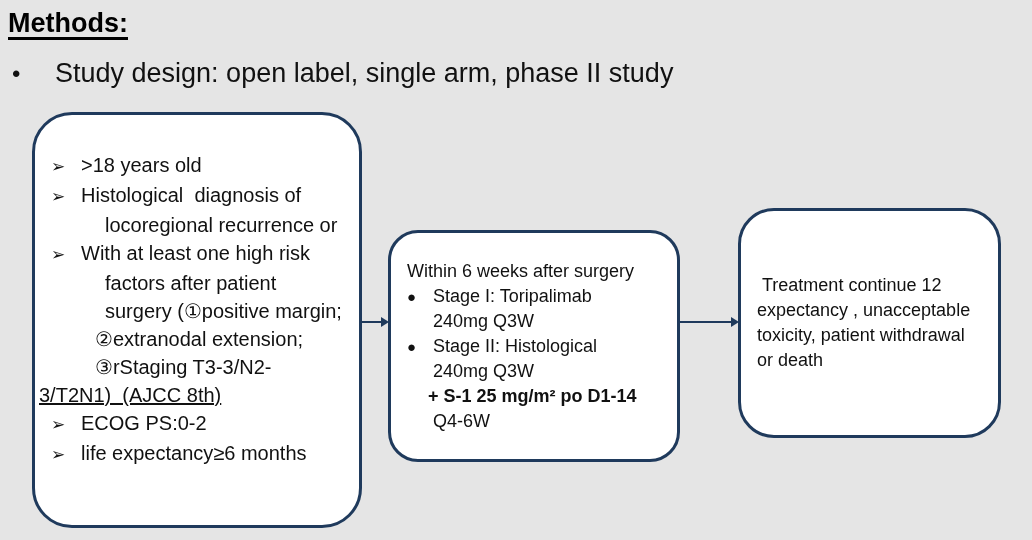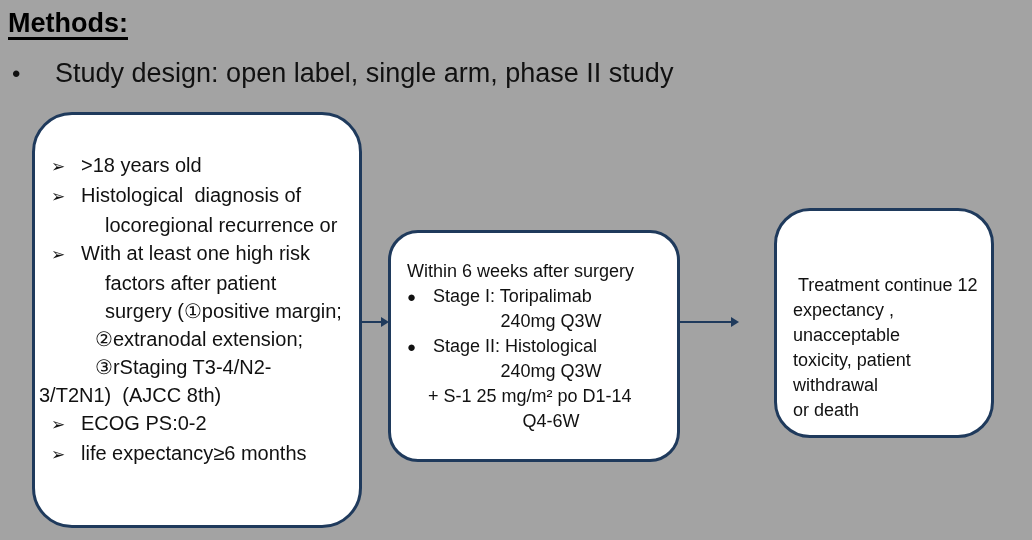--- a/index.html
+++ b/index.html
@@ -1,19 +1,19 @@
 <!DOCTYPE html>
 <html><head>
 <meta charset="utf-8">
 <style>
   html,body{margin:0;padding:0;background:#ffffff;}
   .slide{
     position:relative;
     width:1032px;height:540px;
-    background:#a3a3a3;
+    background:#e5e5e5;
     font-family:"Liberation Sans", sans-serif;
     color:#111111;
     overflow:hidden;
   }
   .title{
     position:absolute;left:8px;top:8px;
     font-size:27px;font-weight:700;
     text-decoration:underline;
     text-decoration-thickness:2.5px;
     text-underline-offset:5px;
@@ -41,37 +41,37 @@
     padding-top:36px;
     font-size:20px;line-height:28px;
   }
   .box2{
     left:388px;top:210px;width:292px;height:232px;
     border-radius:30px;
     padding:26px 8px 0 16px;
     font-size:18px;line-height:25px;margin-top:20px;
   }
   .box3{
-    left:738px;top:208px;width:220px;height:230px;
+    left:738px;top:208px;width:263px;height:230px;
     border-radius:36px;
     padding:62px 12px 0 16px;
-    font-size:18px;line-height:25px;margin-left:36px;
+    font-size:18px;line-height:25px;
   }
   .row{display:flex;align-items:baseline;white-space:pre-wrap;}
   .row .mk{flex:0 0 auto;}
   
   .e-li{padding-left:16px;}
   .e-li .mk{width:30px;font-size:17px;}
   .e-cont{padding-left:70px;}
   .e-cont2{padding-left:60px;}
-  .e-flush{padding-left:4px;}
+  .e-flush{padding-left:4px;text-decoration:underline;}
   
   .t-li .mk{width:26px;font-size:15px;}
-  .t-cont{padding-left:26px;justify-content:center;}
-  .t-plus{padding-left:21px;}
+  .t-cont{padding-left:26px;}
+  .t-plus{padding-left:21px;font-weight:bold;}
   .f-line{white-space:pre-wrap;}
   
   .connector{position:absolute;height:12px;}
   .connector .shaft{
     position:absolute;left:0;right:5px;top:50%;
     height:2px;transform:translateY(-50%);
     background:#1f3a5c;
   }
   .connector .head{
     position:absolute;right:0;top:50%;
@@ -115,21 +115,21 @@
     <div class="row e-cont">
       <span>factors after patient</span>
     </div>
     <div class="row e-cont">
       <span>surgery (①positive margin;</span>
     </div>
     <div class="row e-cont2">
       <span>②extranodal extension;</span>
     </div>
     <div class="row e-cont2">
-      <span>③rStaging T3-4/N2-</span>
+      <span>③rStaging T3-3/N2-</span>
     </div>
     <div class="row e-flush">
       <span>3/T2N1)  (AJCC 8th)</span>
     </div>
     <div class="row e-li">
       <span class="mk">➢</span>
       <span>ECOG PS:0-2</span>
     </div>
     <div class="row e-li">
       <span class="mk">➢</span>

